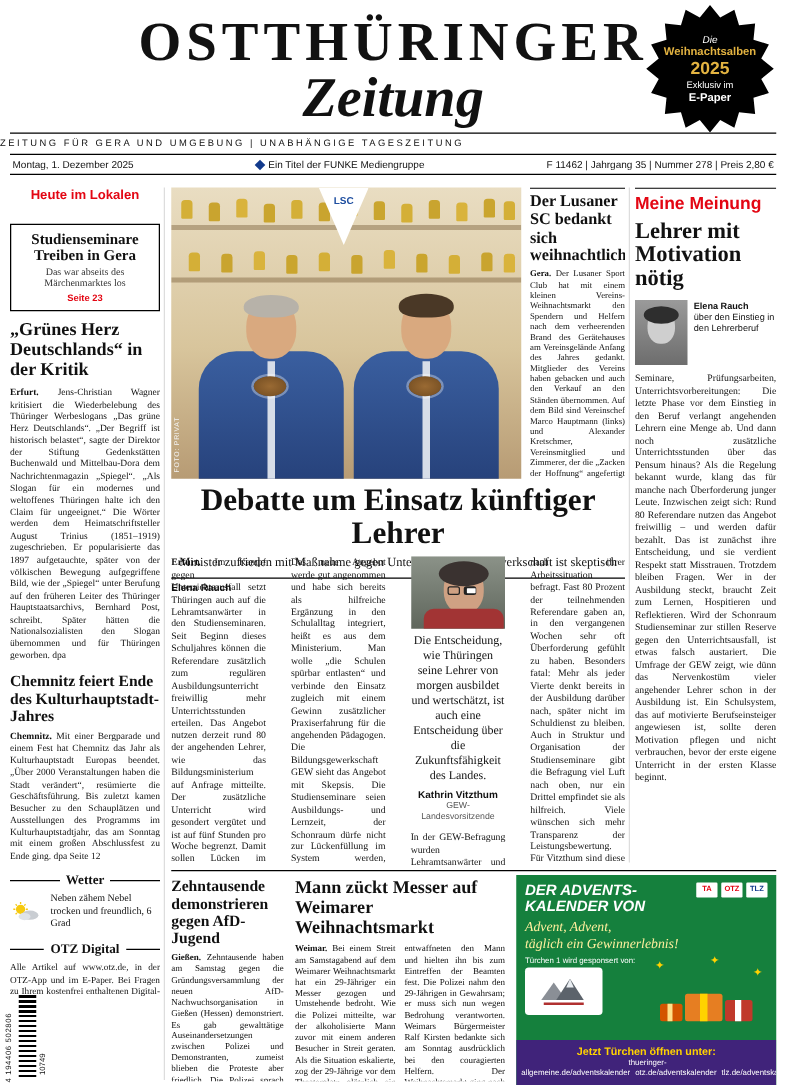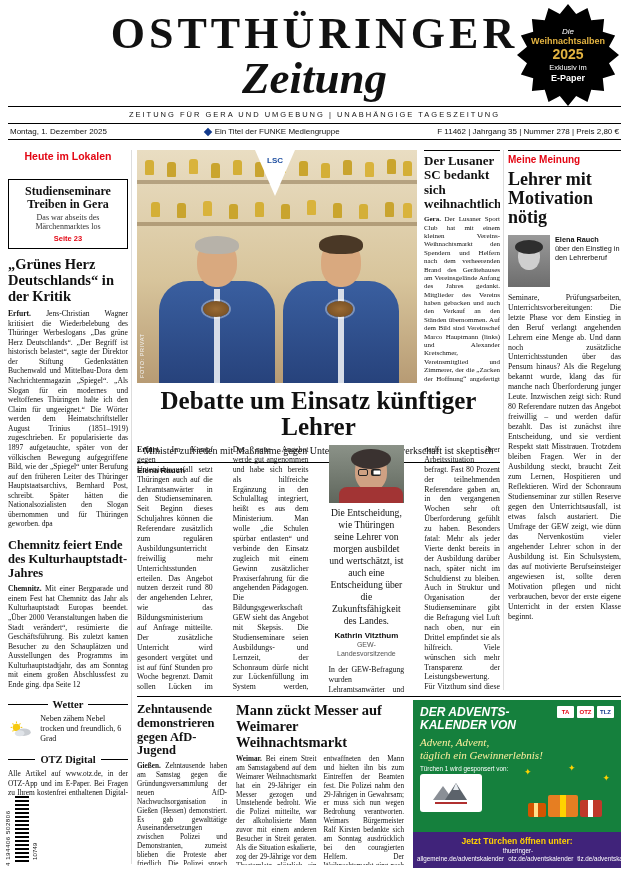--- a/index.html
+++ b/index.html
@@ -15,21 +15,21 @@
   .badge{position:absolute;top:4px;right:8px;width:106px;height:102px;}
   .badge svg{position:absolute;inset:0;width:100%;height:100%;}
   .badge-text{position:absolute;inset:0;display:flex;flex-direction:column;align-items:center;
     justify-content:center;text-align:center;color:#fff;font-family:"Liberation Sans",sans-serif;line-height:1.15;}
   .badge-l1{font-style:italic;font-size:8px;}
   .badge-l2{color:#e3b341;font-weight:bold;font-size:9px;}
   .badge-l3{color:#e3b341;font-weight:bold;font-size:14px;}
   .badge-l4{font-size:7.5px;margin-top:2px;}
   .badge-l5{font-weight:bold;font-size:9px;}
   .rule-top{position:absolute;left:8px;right:8px;top:106px;border-top:1px solid #000;}
-  .tagline{position:absolute;top:110px;left:0;width:100%;text-align:center;
+  .tagline{position:absolute;top:110px;left:0;width:100%;text-align:left;
     font-family:"Liberation Sans",sans-serif;font-size:7.5px;letter-spacing:2px;}
   .dateline{position:absolute;top:123px;left:8px;right:8px;display:flex;justify-content:space-between;
     align-items:center;font-family:"Liberation Sans",sans-serif;font-size:8px;
     border-top:1px solid #000;border-bottom:1.6px solid #000;padding:3px 2px;}
   .diamond{display:inline-block;width:6px;height:6px;background:#123a8c;transform:rotate(45deg);
     margin-right:4px;vertical-align:middle;}
 
   
   .vsep1{position:absolute;left:131px;top:150px;bottom:8px;border-left:1px solid #ddd;}
   .vsep2{position:absolute;left:503px;top:150px;height:540px;border-left:1px solid #ddd;}
@@ -111,21 +111,21 @@
   .iv-glasses{position:absolute;top:16px;left:3px;width:10px;height:7px;border:1.5px solid #222;border-radius:2px;
     box-shadow:14px 0 0 -1.5px #fff,13px 0 0 #222;}
   .iv-scarf{position:absolute;bottom:0;left:10px;width:64px;height:16px;background:#a23434;border-radius:8px 8px 0 0;}
   .quote{font-size:9.6px;line-height:1.25;text-align:center;}
   .quote-name{font-family:"Liberation Sans",sans-serif;font-weight:bold;font-size:8px;text-align:center;margin-top:4px;}
   .quote-role{font-family:"Liberation Sans",sans-serif;font-size:7px;color:#555;text-align:center;}
   .mcol-rest{margin-top:6px;}
 
   
   .right-col{position:absolute;left:508px;top:150px;width:113px;height:540px;overflow:hidden;}
-  .mm-header{color:#e30613;font-family:"Liberation Sans",sans-serif;font-weight:bold;font-size:10px;
+  .mm-header{color:#e30613;font-family:"Liberation Sans",sans-serif;font-weight:bold;font-size:14px;
     border-top:1px solid #000;padding-top:3px;}
   .mm-title{font-size:18px;font-weight:bold;line-height:1.05;margin:5px 0 8px;}
   .mm-author{display:flex;gap:5px;align-items:flex-start;margin-bottom:6px;}
   .mm-portrait{width:42px;height:52px;flex:0 0 auto;position:relative;overflow:hidden;
     background:linear-gradient(180deg,#9a9a9a,#6d6d6d);}
   .er-head{position:absolute;top:8px;left:10px;width:22px;height:27px;background:#cfcfcf;border-radius:46%;}
   .er-hair{position:absolute;top:-3px;left:-3px;right:-3px;height:14px;background:#2e2e2e;border-radius:50%;}
   .mm-caption{font-family:"Liberation Sans",sans-serif;font-size:7.3px;line-height:1.25;}
   .mm-caption b{display:block;}
   .mm-body{font-size:7.8px;line-height:1.28;text-align:justify;hyphens:auto;}

